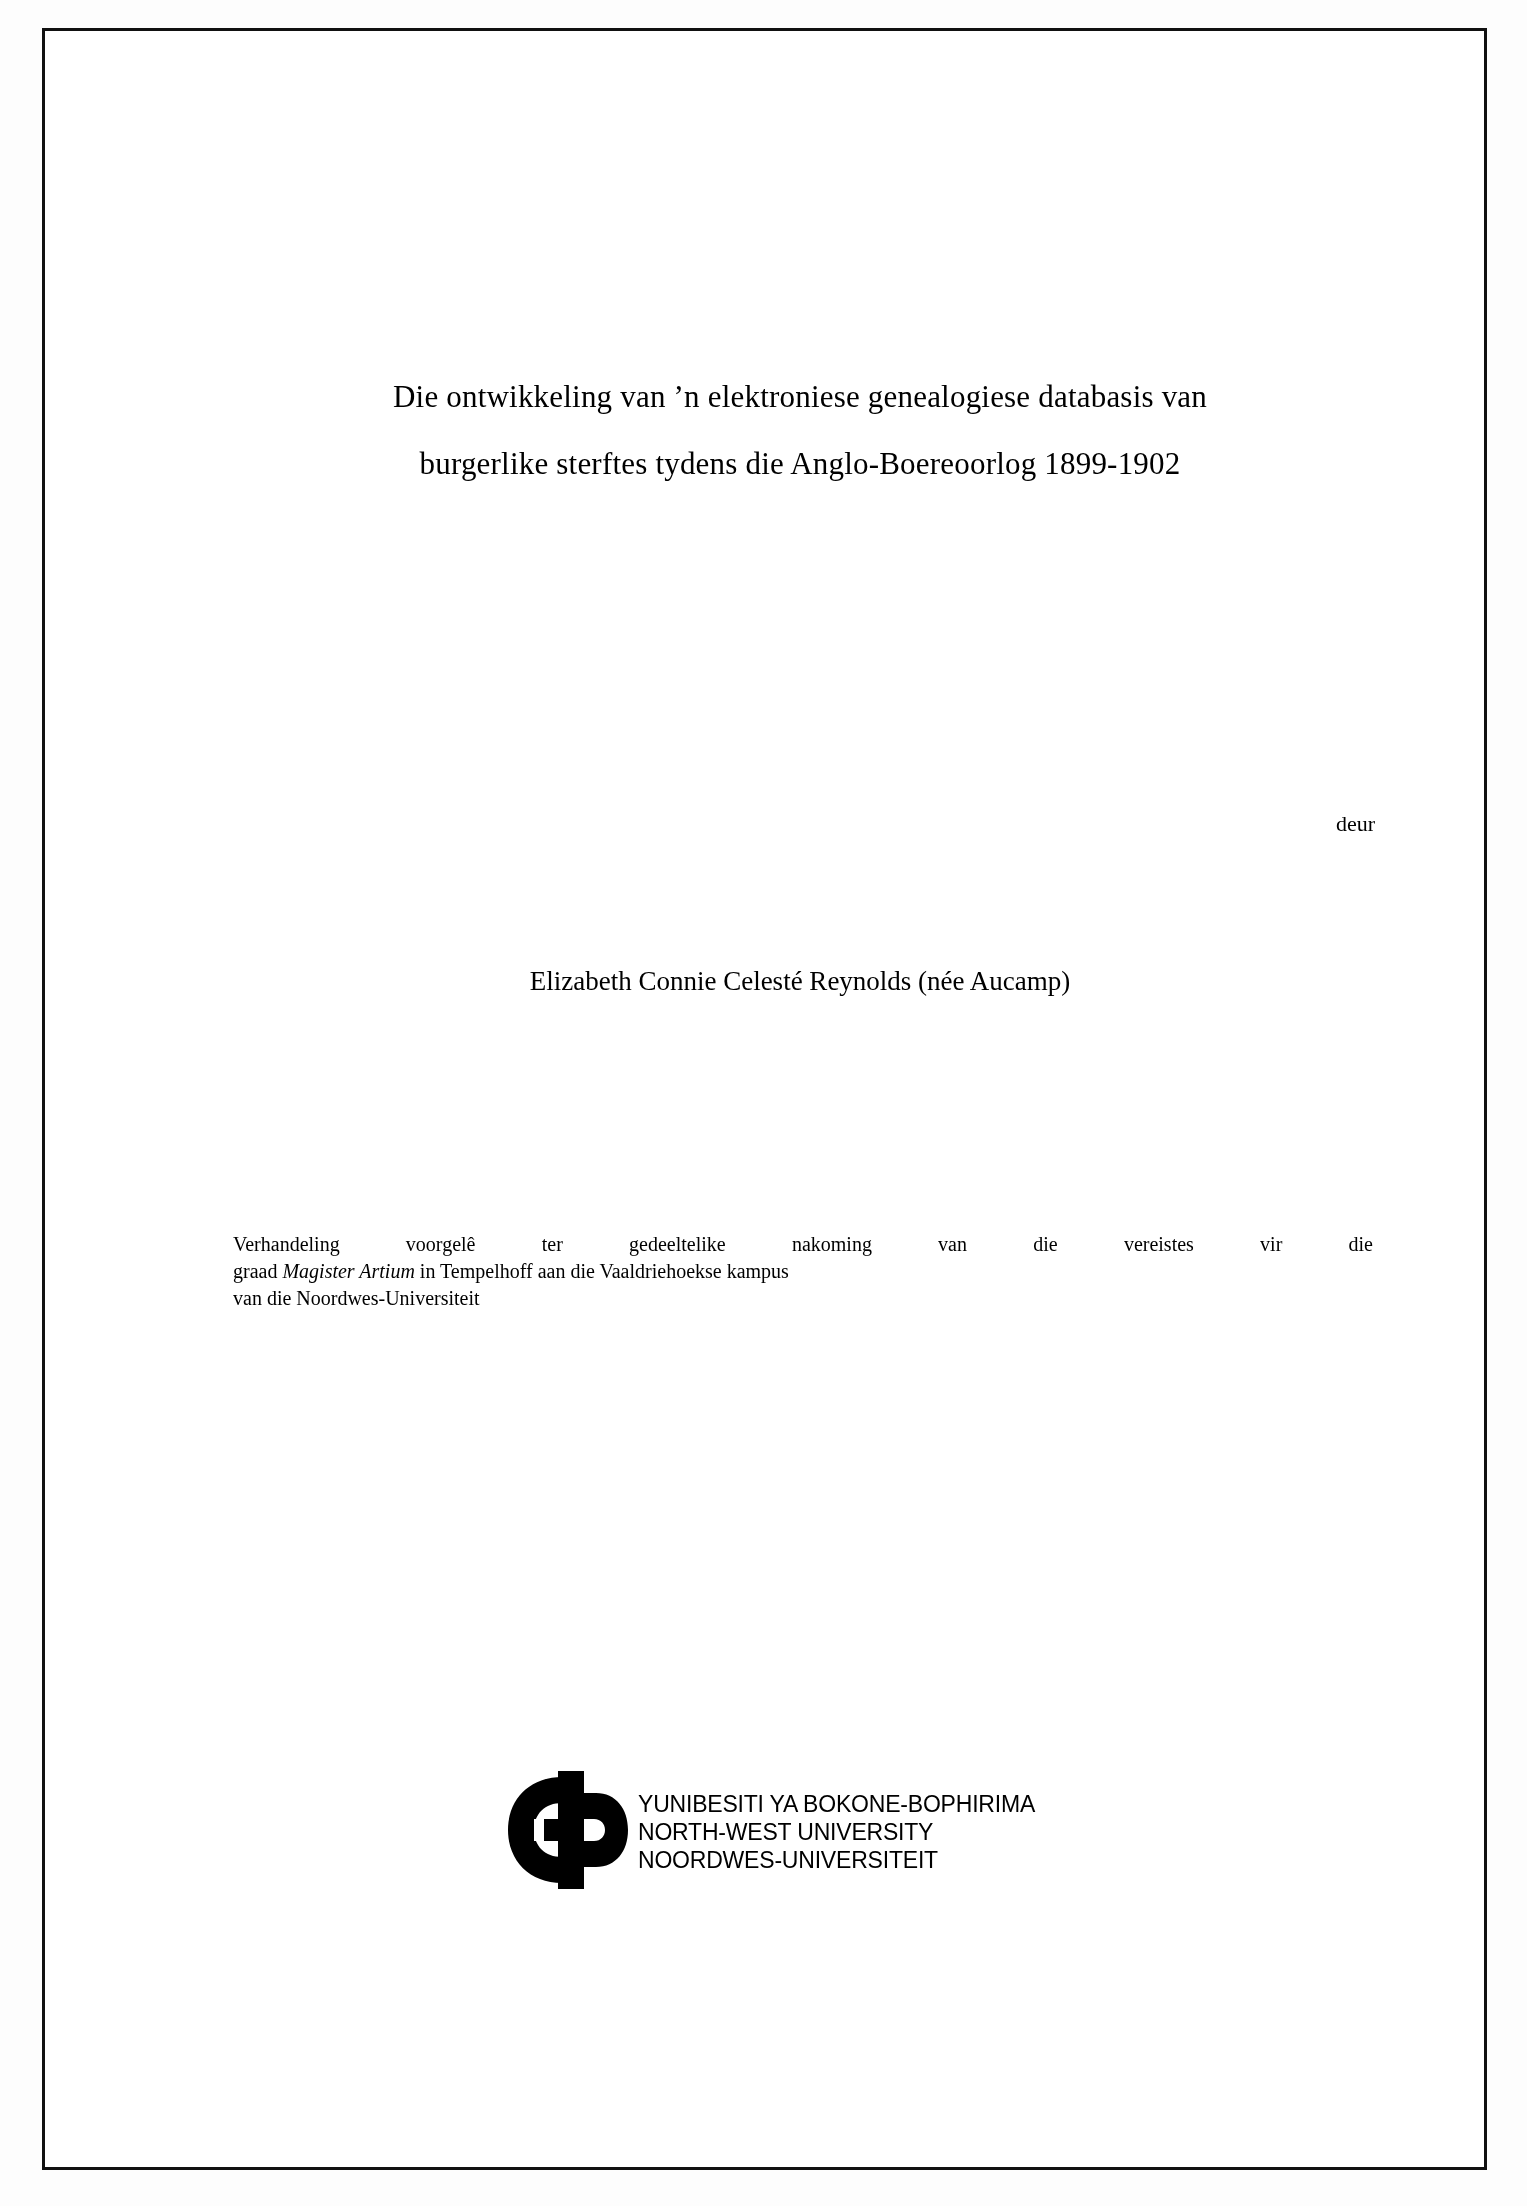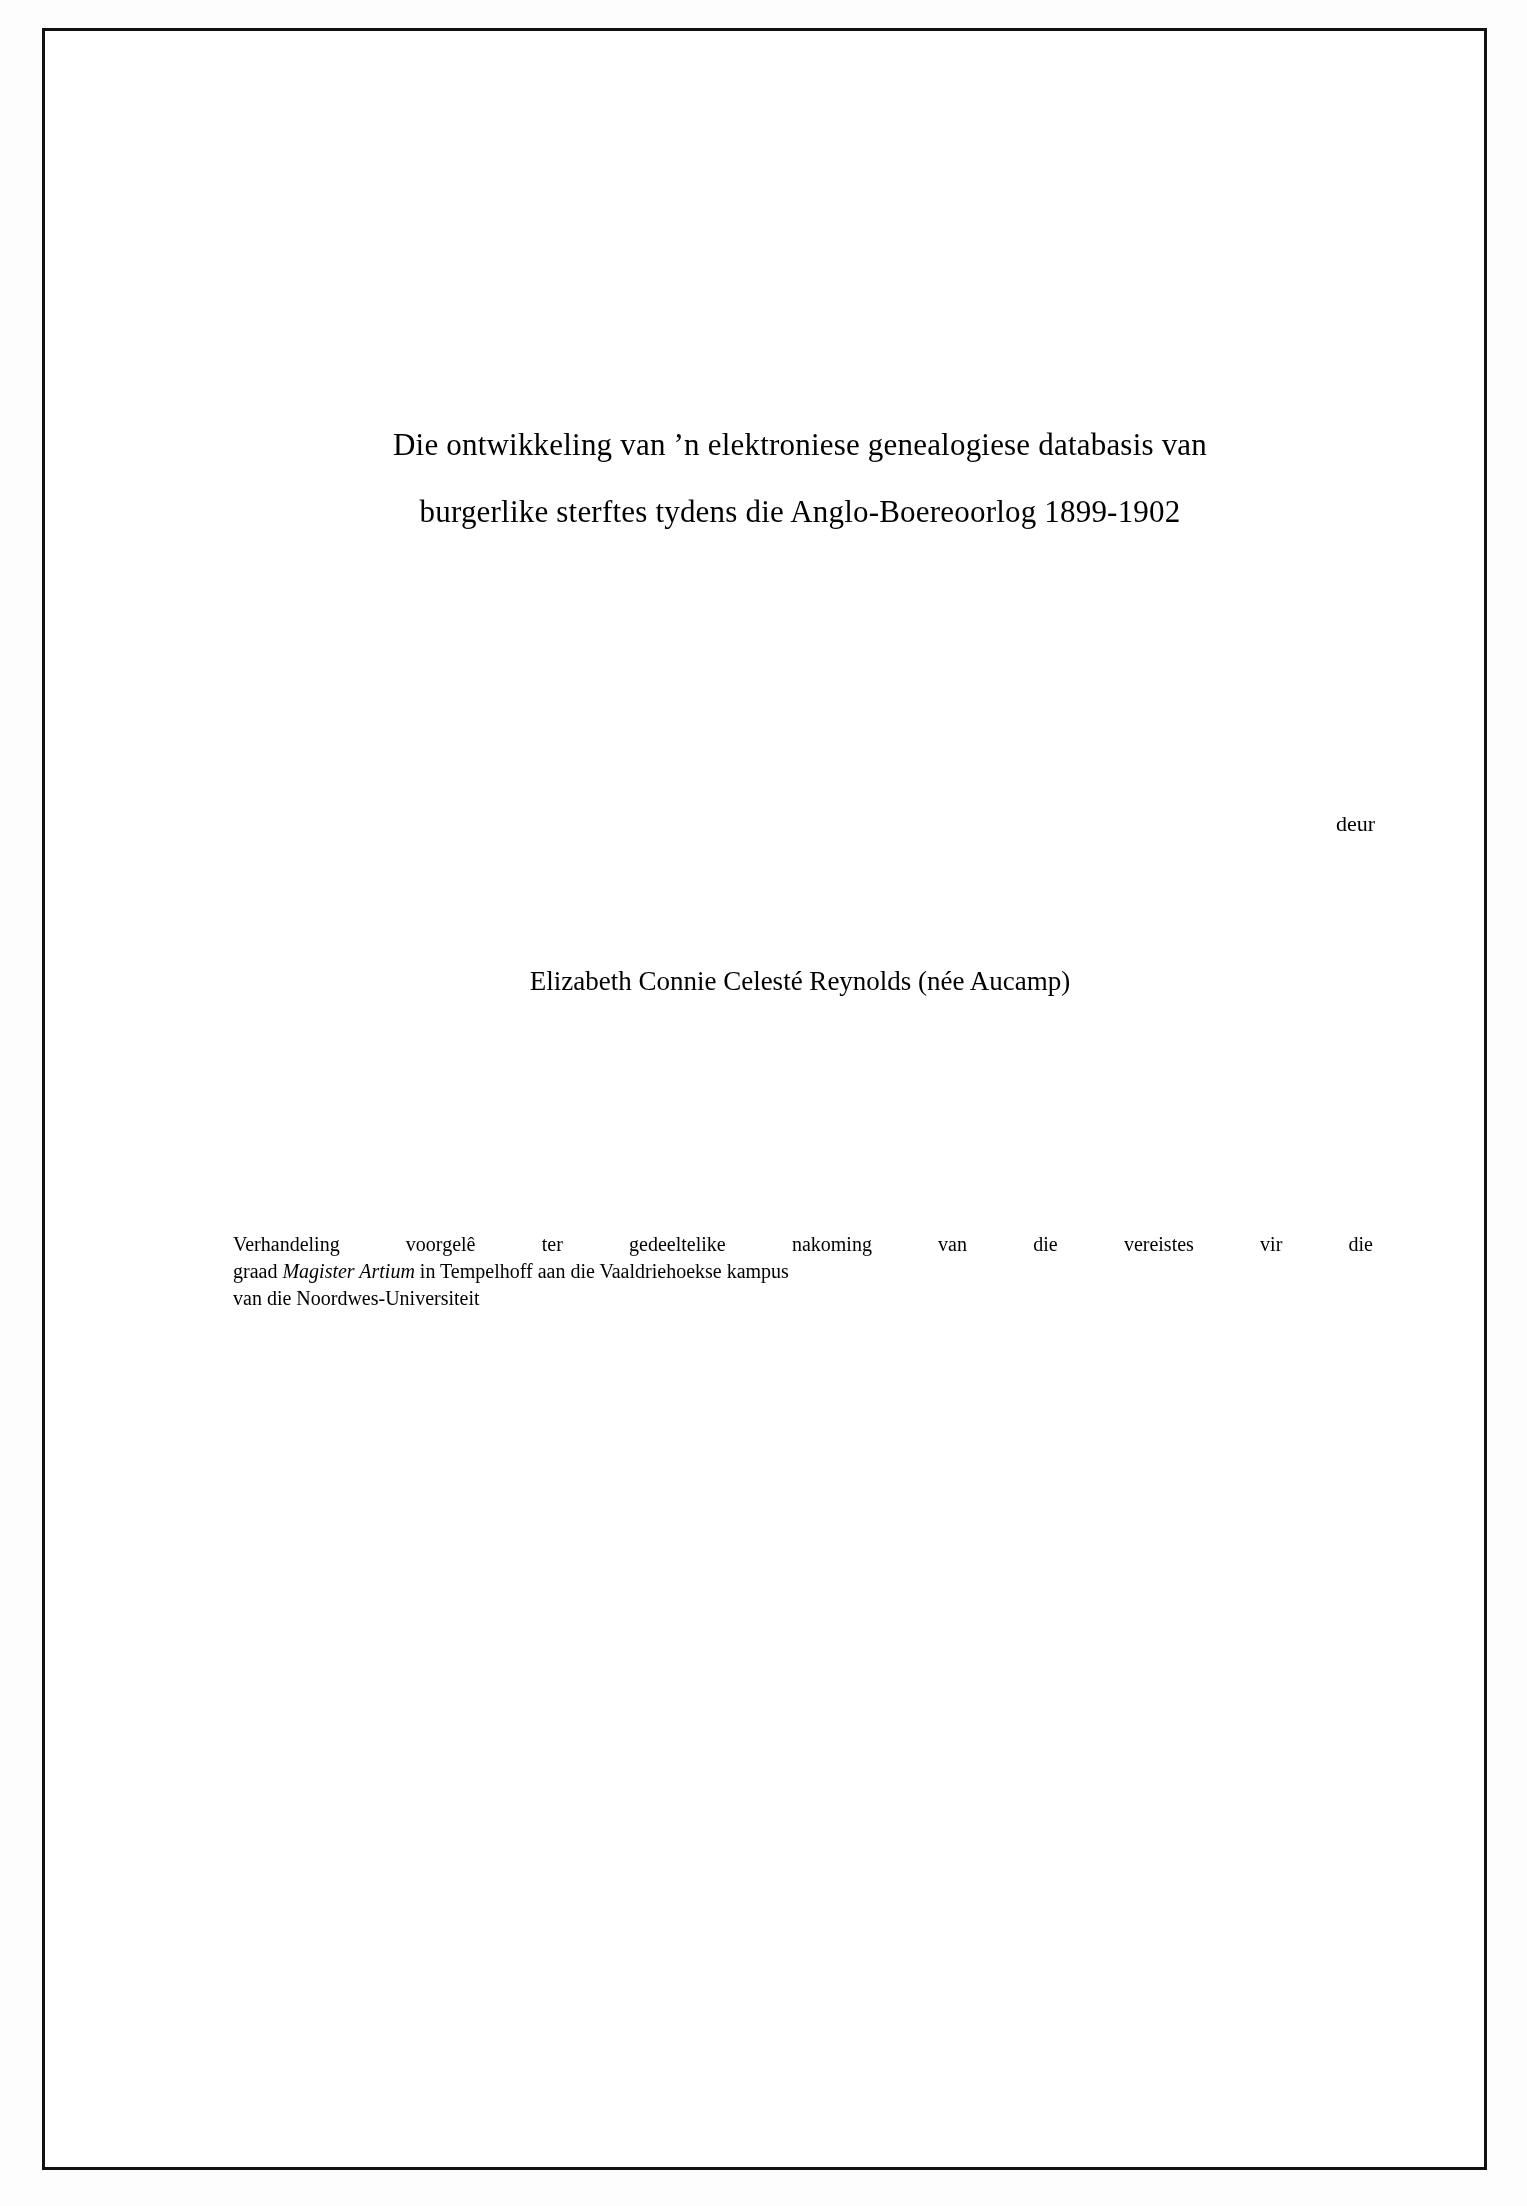--- a/index.html
+++ b/index.html
@@ -52,21 +52,20 @@
     width: 1150px;
     height: 2142px;
   }
 
   .title-block {
     position: absolute;
     top: 350px;
     left: 0;
     width: 1150px;
     text-align: center;
-    margin-top: 48px;
   }
   .title-line {
     font-size: 31px;
     line-height: 1.0;
     letter-spacing: 0.2px;
   }
   .title-line.second {
     margin-top: 36px;
   }
 
@@ -163,16 +162,35 @@
 
       <div class="author">Elizabeth Connie Celesté Reynolds (née Aucamp)</div>
 
       <div class="submission">
         <div class="just">Verhandeling voorgelê ter gedeeltelike nakoming van die vereistes vir die</div>
         <div class="plain"><span>graad </span><i>Magister Artium</i><span> in Tempelhoff aan die Vaaldriehoekse kampus</span></div>
         <div class="plain">van die Noordwes-Universiteit</div>
       </div>
 
 
+      <div class="logo-area">
+        <div class="logo-inner">
+          <div class="logo-mark">
+            <svg width="128" height="118" viewBox="0 0 128 118" xmlns="http://www.w3.org/2000/svg">
+
+              <path d="M62 6 C30 6 8 28 8 59 C8 90 30 112 62 112 L72 112 L72 86 L62 86 C45 86 34 75 34 59 C34 43 45 32 62 32 L72 32 L72 6 Z" fill="#000000"></path>
+              <rect x="58" y="0" width="26" height="118" fill="#000000"></rect>
+              <path d="M84 22 L96 22 C116 22 128 38 128 59 C128 80 116 96 96 96 L84 96 L84 70 L94 70 C101 70 105 65 105 59 C105 53 101 48 94 48 L84 48 Z" fill="#000000"></path>
+              <rect x="34" y="48" width="40" height="22" fill="#ffffff"></rect>
+              <rect x="44" y="48" width="40" height="22" fill="#000000"></rect>
+            </svg>
+          </div>
+          <div class="logo-text">
+            <div>YUNIBESITI YA BOKONE-BOPHIRIMA</div>
+            <div>NORTH-WEST UNIVERSITY</div>
+            <div>NOORDWES-UNIVERSITEIT</div>
+          </div>
+        </div>
+      </div>
 
     </div>
   </div>
 </div>
 
 </body></html>

